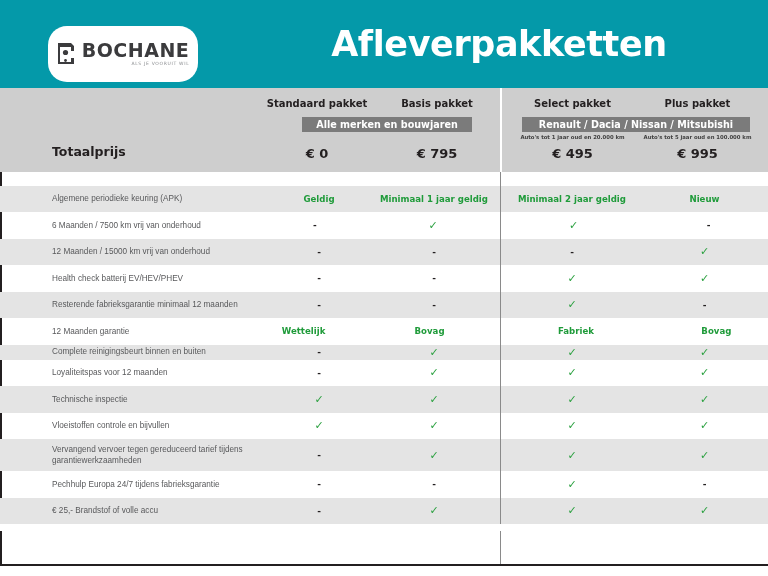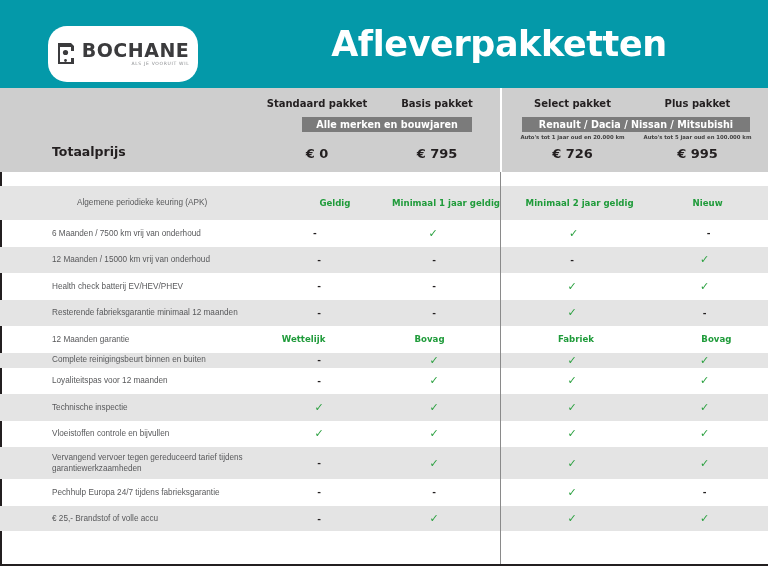--- a/index.html
+++ b/index.html
@@ -330,32 +330,32 @@
       <div class="pkg-names">
         <div class="pkg-name c3">Select pakket</div>
         <div class="pkg-name c4">Plus pakket</div>
       </div>
       <div class="brand-bar right">Renault / Dacia / Nissan / Mitsubishi</div>
       <div class="sub-notes">
         <div class="sub-note n1">Auto's tot 1 jaar oud en 20.000 km</div>
         <div class="sub-note n2">Auto's tot 5 jaar oud en 100.000 km</div>
       </div>
       <div class="price-row">
-        <div class="price p3">€ 726</div>
+        <div class="price p3">€ 495</div>
         <div class="price p4">€ 995</div>
       </div>
     </div>
   </div>
 
   <div class="white-gap">
     <div class="vdiv"></div>
   </div>
 
   <div class="table" id="table-body">
-      <div class="row odd" style="height: 34px; padding-left: 25px;">
+      <div class="row odd" style="height: 26px;">
         <div class="vdiv"></div>
         <div class="cell-label">Algemene periodieke keuring (APK)</div>
         <div class="cell-val v1"><span class="txt">Geldig</span></div>
         <div class="cell-val v2"><span class="txt">Minimaal 1 jaar geldig</span></div>
         <div class="cell-val v3"><span class="txt">Minimaal 2 jaar geldig</span></div>
         <div class="cell-val v4"><span class="txt">Nieuw</span></div>
       </div>
       <div class="row even" style="height: 26.5px; gap: 9px;">
         <div class="vdiv"></div>
         <div class="cell-label">6 Maanden / 7500 km vrij van onderhoud</div>

